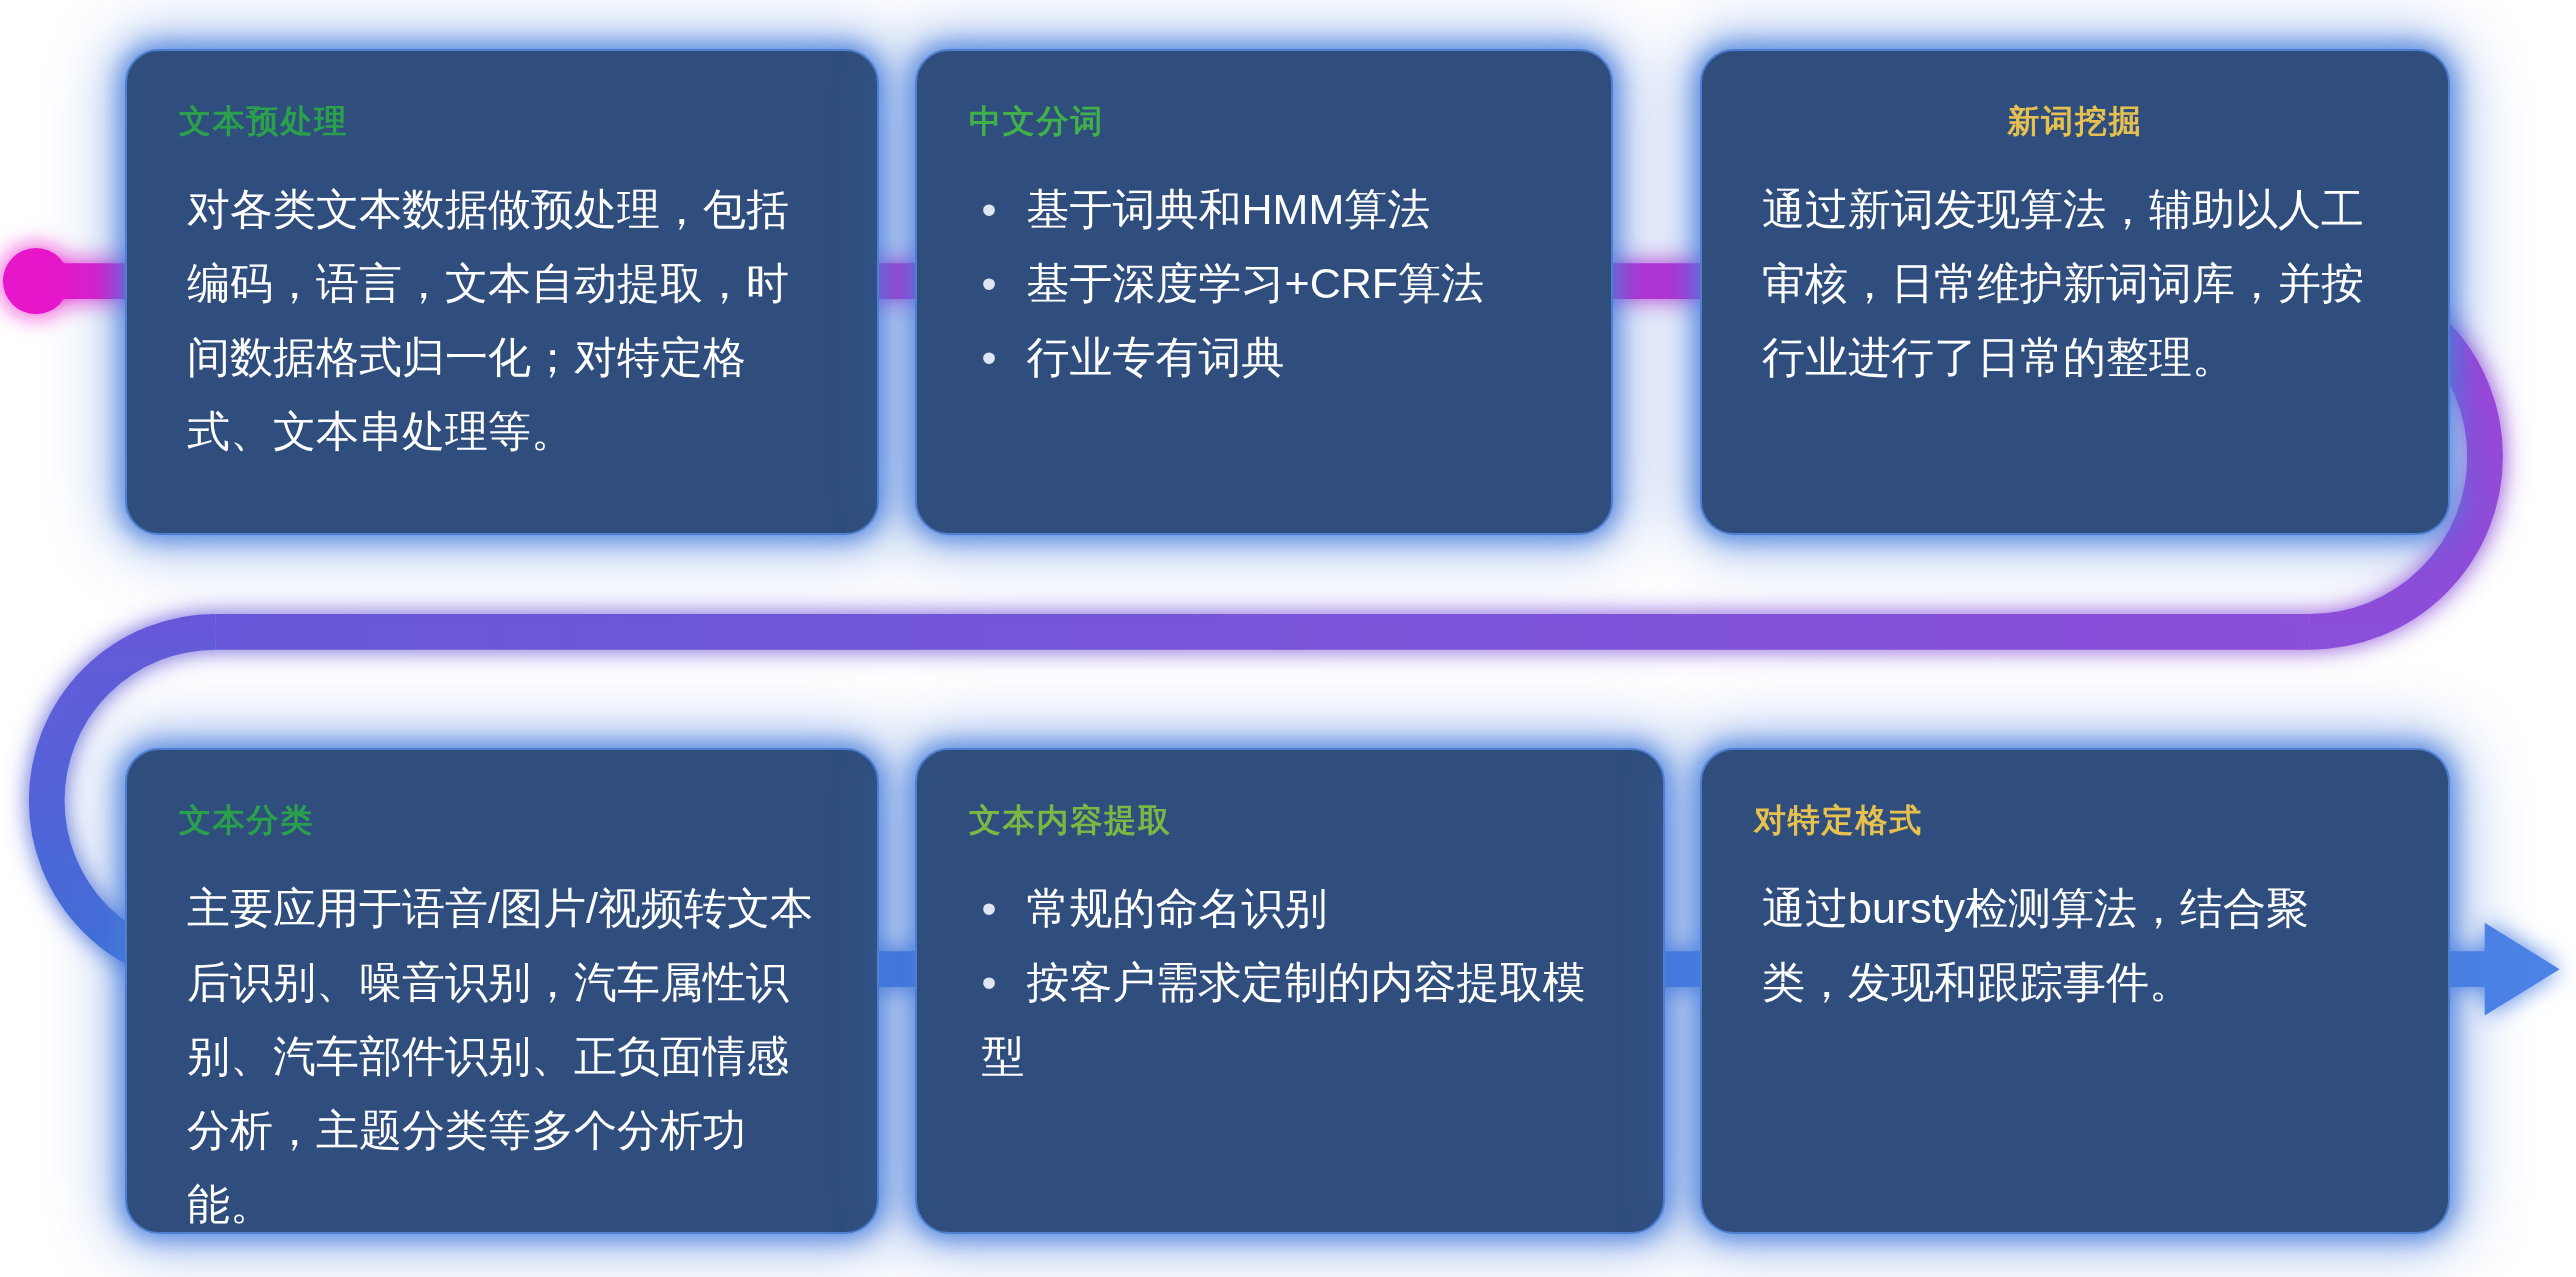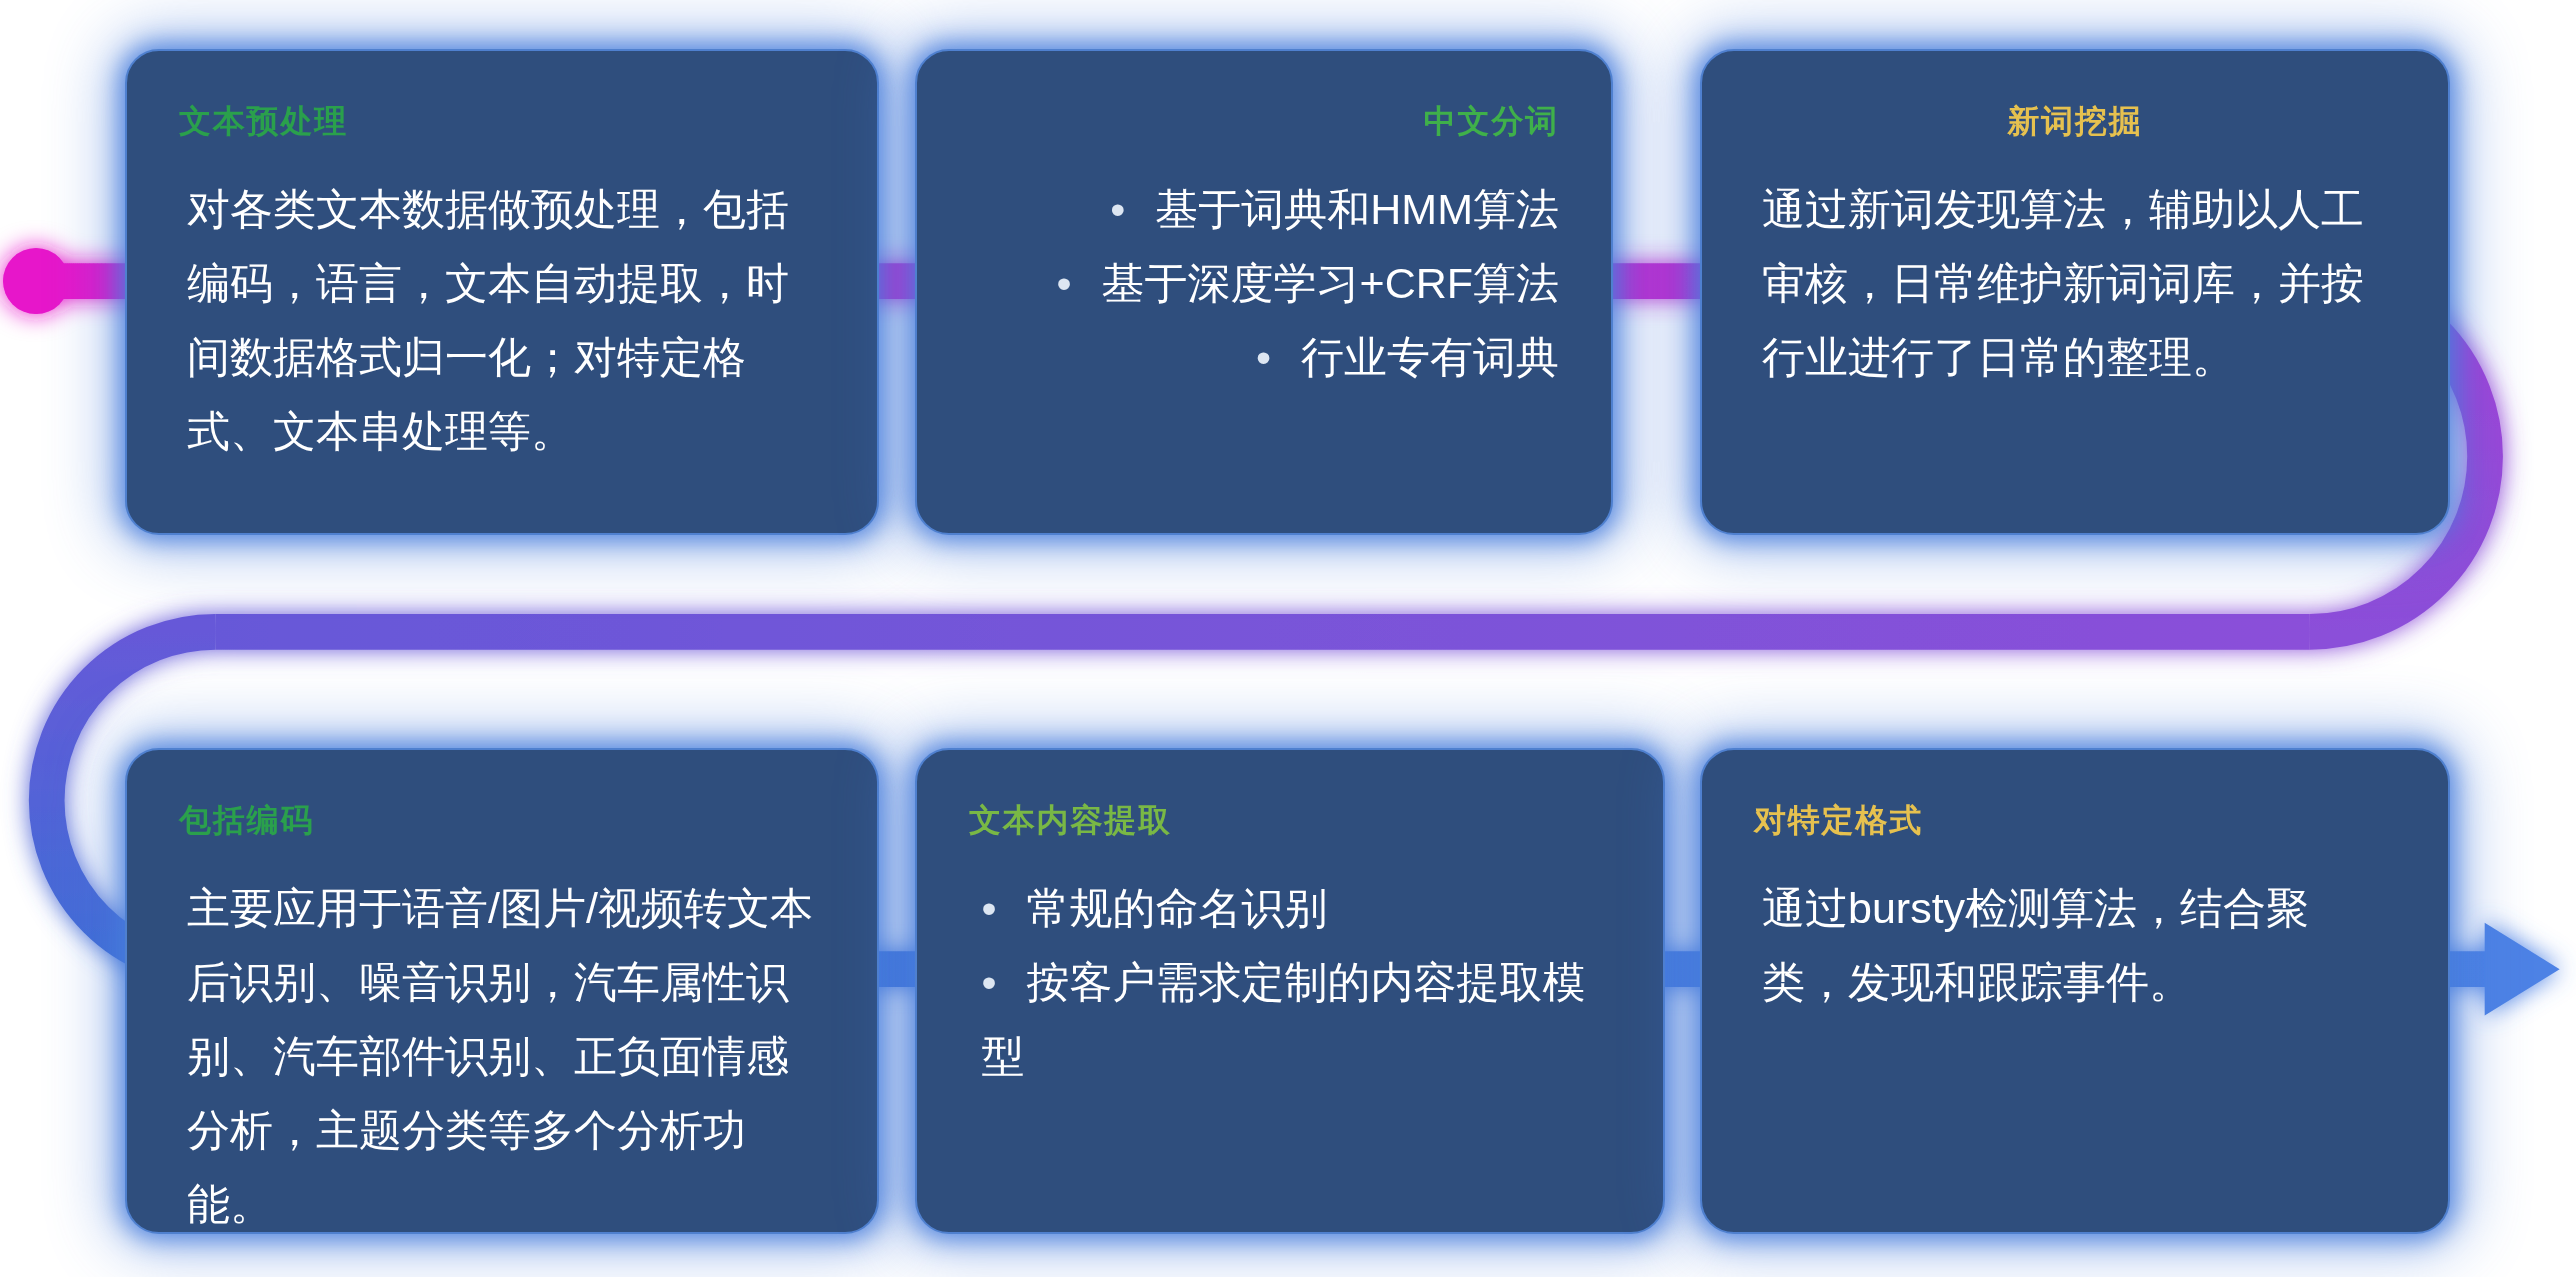--- a/index.html
+++ b/index.html
@@ -26,21 +26,21 @@
     z-index: 1;
     box-sizing: border-box;
     background: #2f4e7d;
     border: 2.7px solid #4f80cf;
     border-radius: 34px;
     padding: 50px 52px;
     overflow: hidden;
     box-shadow: 0 0 23px 5.4px rgba(70,125,220,0.85), 0 0 62px 16px rgba(70,125,220,0.45);
   }
   .c0 { left: 125px;  top: 49px;  width: 754px; height: 486px; }
-  .c1 { left: 915px; top: 49px;  width: 698px; height: 486px; text-align: right; }
+  .c1 { left: 915px; top: 49px;  width: 698px; height: 486px; }
   .c2 { left: 1700px; top: 49px;  width: 750px; height: 486px; }
   .c3 { left: 125px;  top: 748px; width: 754px; height: 486px; }
   .c4 { left: 915px; top: 748px; width: 750px; height: 486px; }
   .c5 { left: 1700px; top: 748px; width: 750px; height: 486px; }
   .card-title {
     margin: 0 0 32px 0;
     font-size: 32px;
     font-weight: 700;
     line-height: 1.25;
     letter-spacing: 1.8px;
@@ -129,21 +129,21 @@
       <li>行业专有词典</li>
     </ul>
   </div>
 
   <div class="card c2">
     <h2 class="card-title" style="color: rgb(230, 193, 79); text-align: center;">新词挖掘</h2>
     <p class="card-body">通过新词发现算法，辅助以人工审核，日常维护新词词库，并按行业进行了日常的整理。</p>
   </div>
 
   <div class="card c3">
-    <h2 class="card-title" style="color: rgb(42, 160, 76);">包括编码</h2>
+    <h2 class="card-title" style="color: rgb(42, 160, 76);">文本分类</h2>
     <p class="card-body">主要应用于语音/图片/视频转文本后识别、噪音识别，汽车属性识别、汽车部件识别、正负面情感分析，主题分类等多个分析功能。</p>
   </div>
 
   <div class="card c4">
     <h2 class="card-title" style="color: rgb(121, 184, 69);">文本内容提取</h2>
     <ul class="card-bullets">
       <li>常规的命名识别</li>
       <li>按客户需求定制的内容提取模型</li>
     </ul>
   </div>

